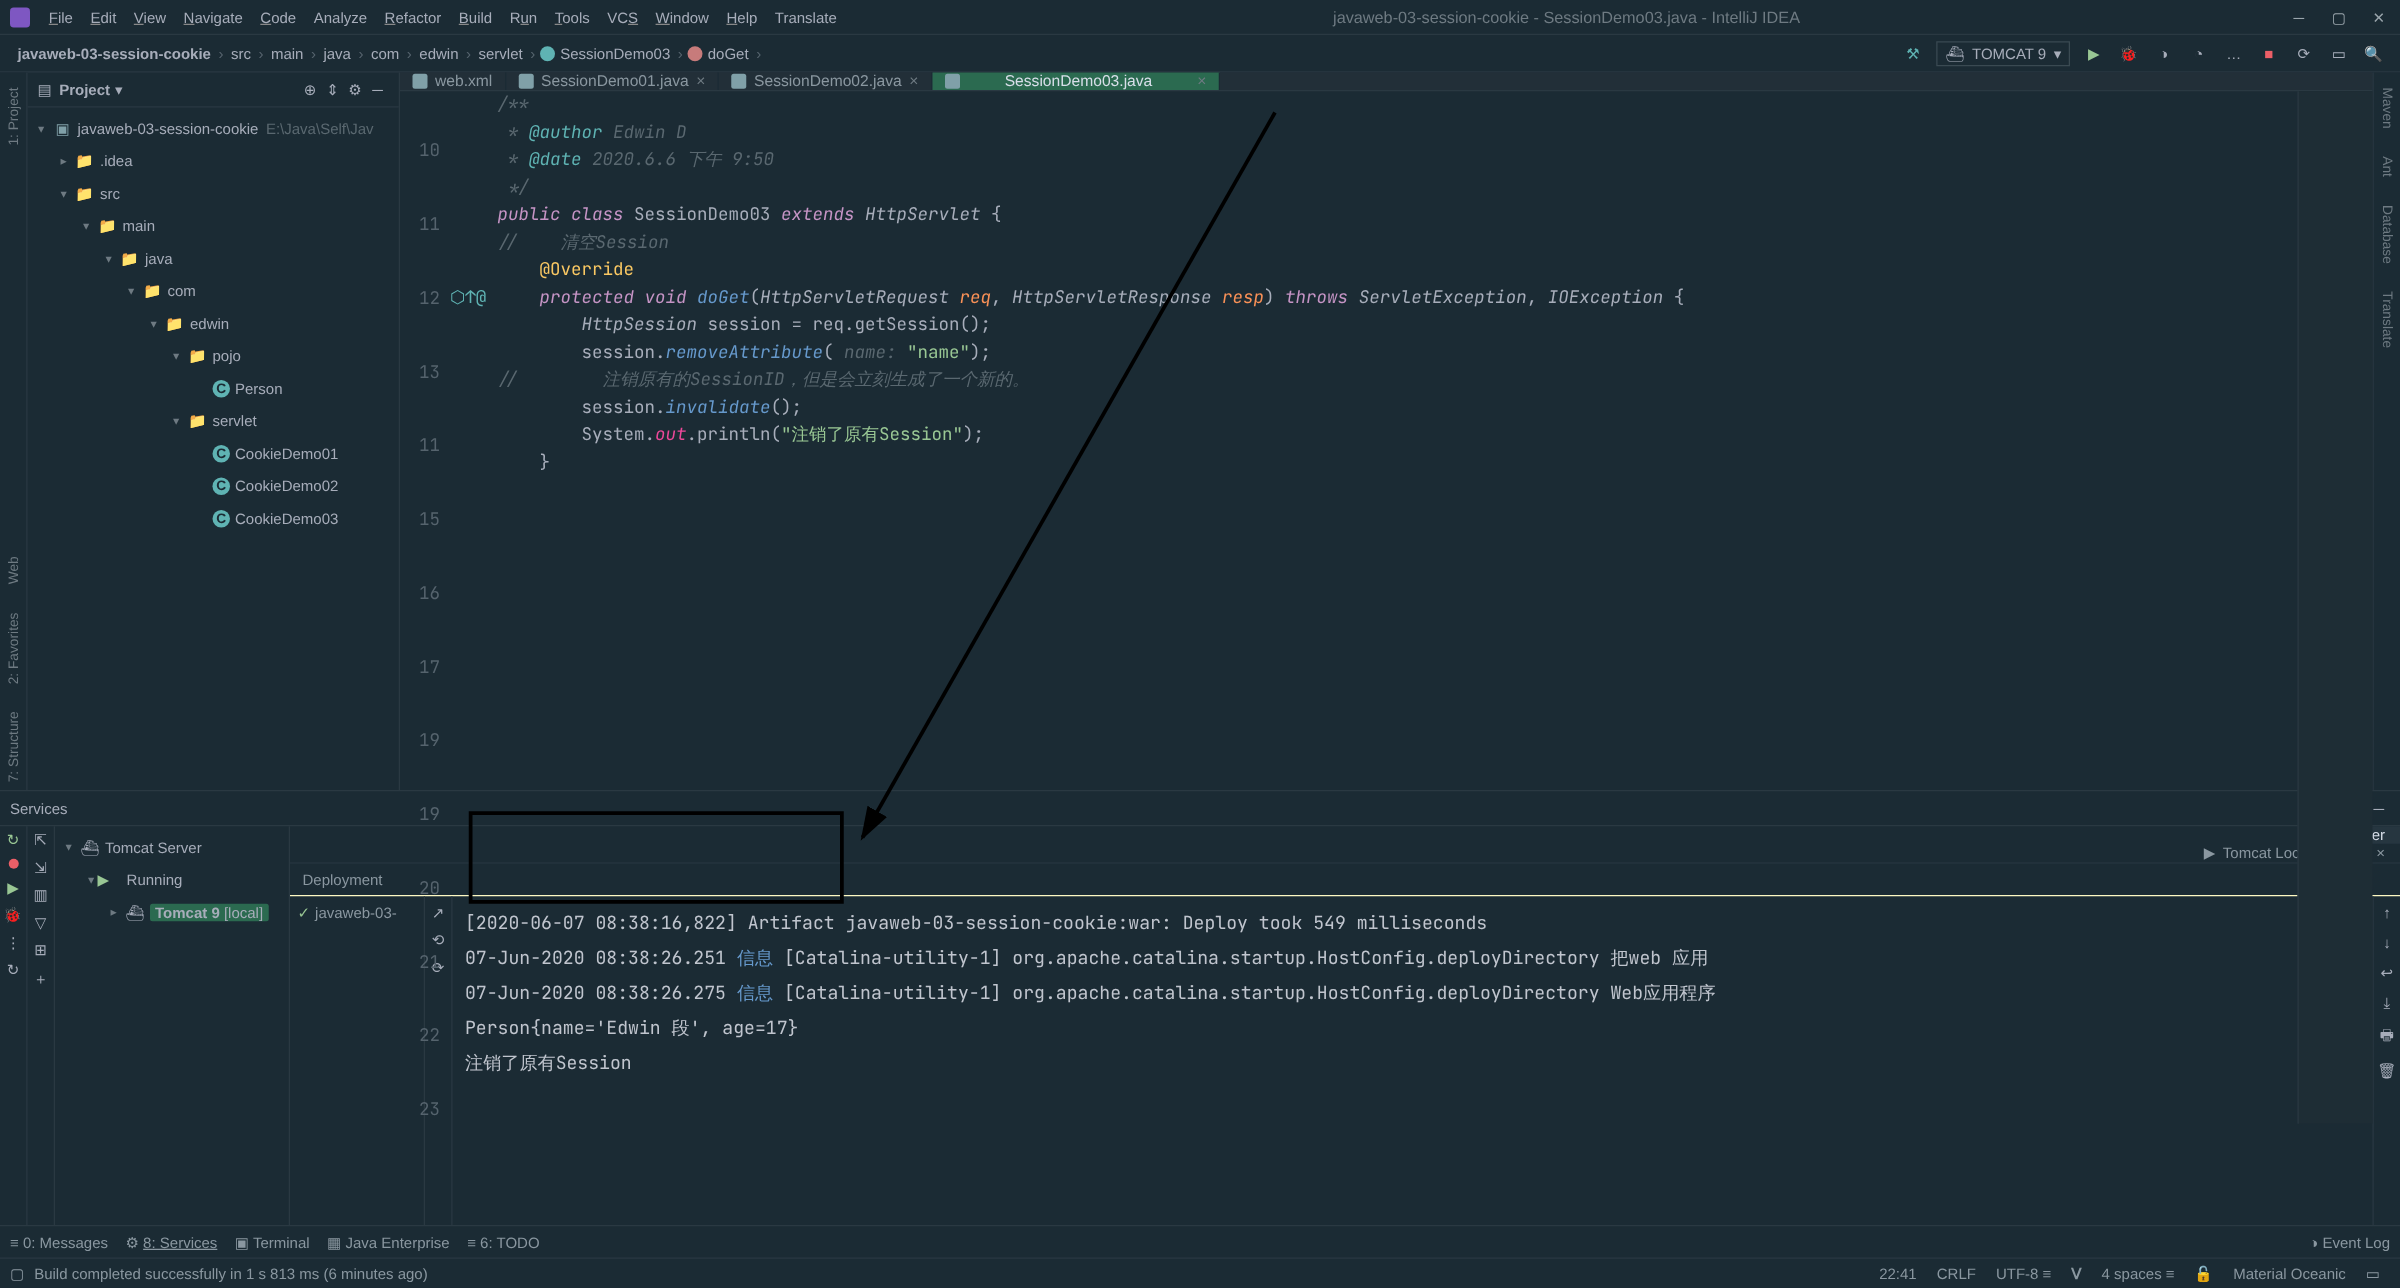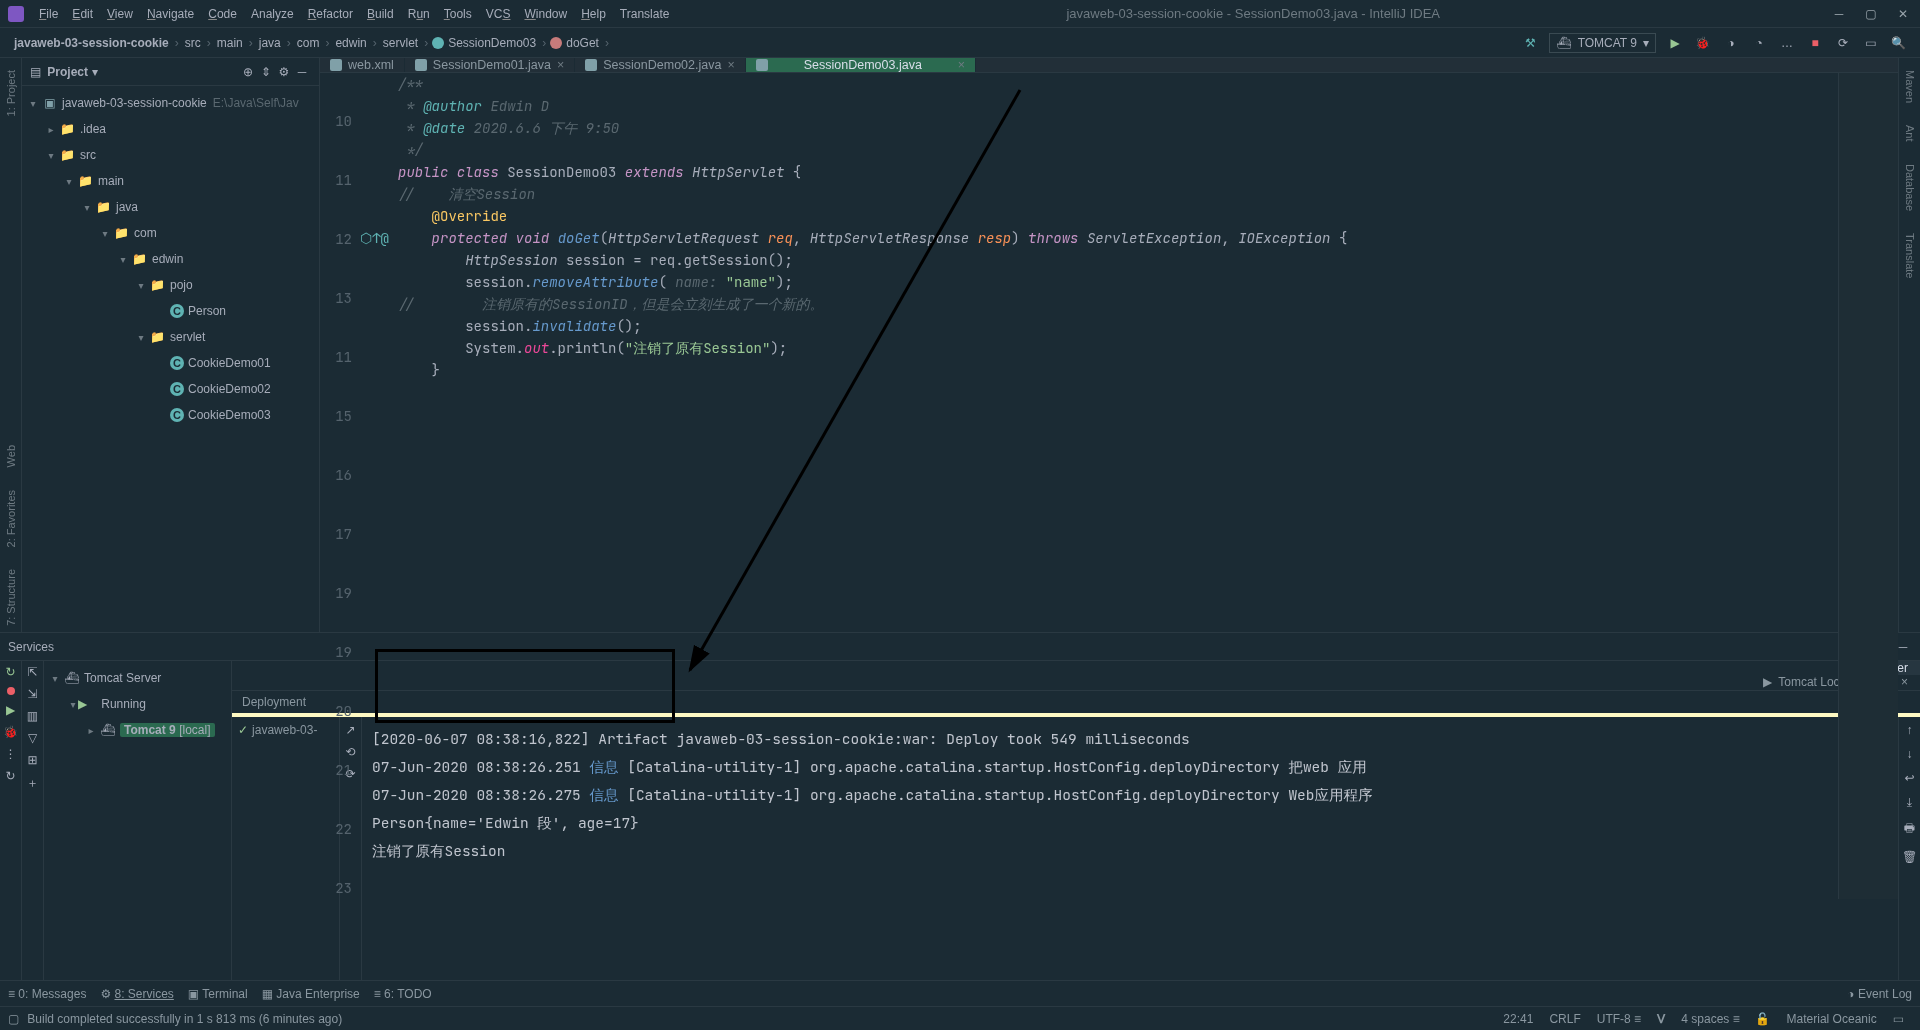--- a/index.html
+++ b/index.html
@@ -118,21 +118,21 @@
 .serv-header { height:28px; display:flex; align-items:center; padding:0 8px; border-bottom:1px solid #2a3942; }
 .serv-header .spacer { flex:1; }
 .serv-body { flex:1; display:flex; min-height:0; }
 .serv-left-tools { width:22px; border-right:1px solid #2a3942; display:flex; flex-direction:column; align-items:center; padding:4px 0; gap:8px; }
 .serv-left-tools2 { width:22px; border-right:1px solid #2a3942; display:flex; flex-direction:column; align-items:center; padding:4px 0; gap:8px; }
 .serv-tree { width:188px; border-right:1px solid #2a3942; padding:4px 0; }
 .serv-right { flex:1; display:flex; flex-direction:column; min-width:0; }
 .serv-tabs { height:30px; display:flex; align-items:flex-end; border-bottom:1px solid #2a3942;flex-direction:column; }
 .serv-tab { display:flex; align-items:center; padding:0 12px; gap:6px; color:#8a97a0; }
 .serv-tab.active { background:#263640; color:#d8dee9; }
-.serv-cols { height:26px; display:flex; align-items:center; background:#1b2b34; border-bottom:4px solid #fef9c3; color:#8a97a0; }
+.serv-cols { height:26px; display:flex; align-items:center; background:#1b2b34; border-bottom:1px solid #fef9c3; color:#8a97a0; }
 .serv-cols .c1 { width:120px; padding-left:10px; }
 .serv-cols .c2 { flex:1; padding-left:10px; border-left:1px solid #2a3942; }
 .serv-main { flex:1; display:flex; min-height:0; }
 .deploy-list { width:108px; border-right:1px solid #2a3942; padding:6px; color:#8a97a0; font-size:12px; display:flex; align-items:flex-start; gap:4px; }
 .console-tools { width:22px; border-right:1px solid #2a3942; display:flex; flex-direction:column; align-items:center; padding:6px 0; gap:8px; }
 .console-out { flex:1; overflow:auto; padding:8px 10px; font-family:"JetBrains Mono","Consolas",monospace; font-size:14.5px; line-height:28px; color:#c0c5ce; position:relative; }
 .console-out .info { color:#6699cc; }
 .highlight-box { position:absolute; border:3px solid #000; left:366px; top:104px; width:300px; height:74px; pointer-events:none; }
 .arrow-svg { position:absolute; pointer-events:none; }
 .console-right-tools { width:22px; border-left:1px solid #2a3942; display:flex; flex-direction:column; align-items:center; padding:6px 0; gap:10px; }

